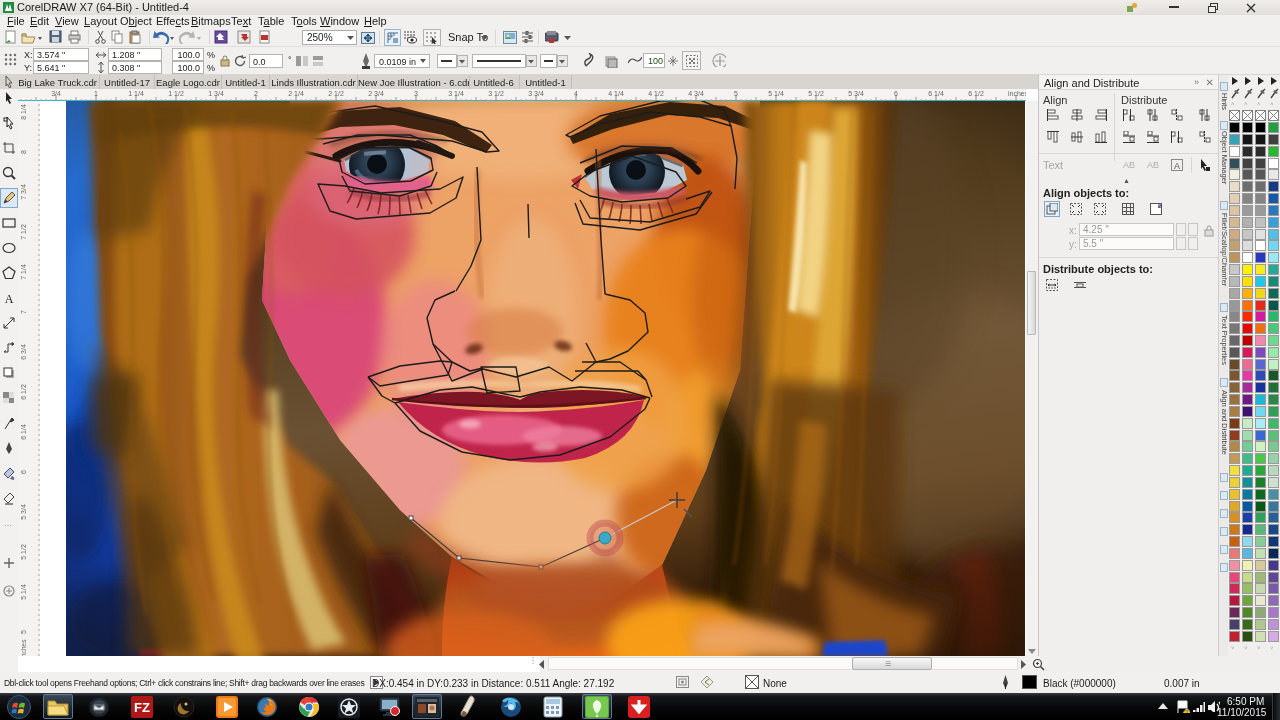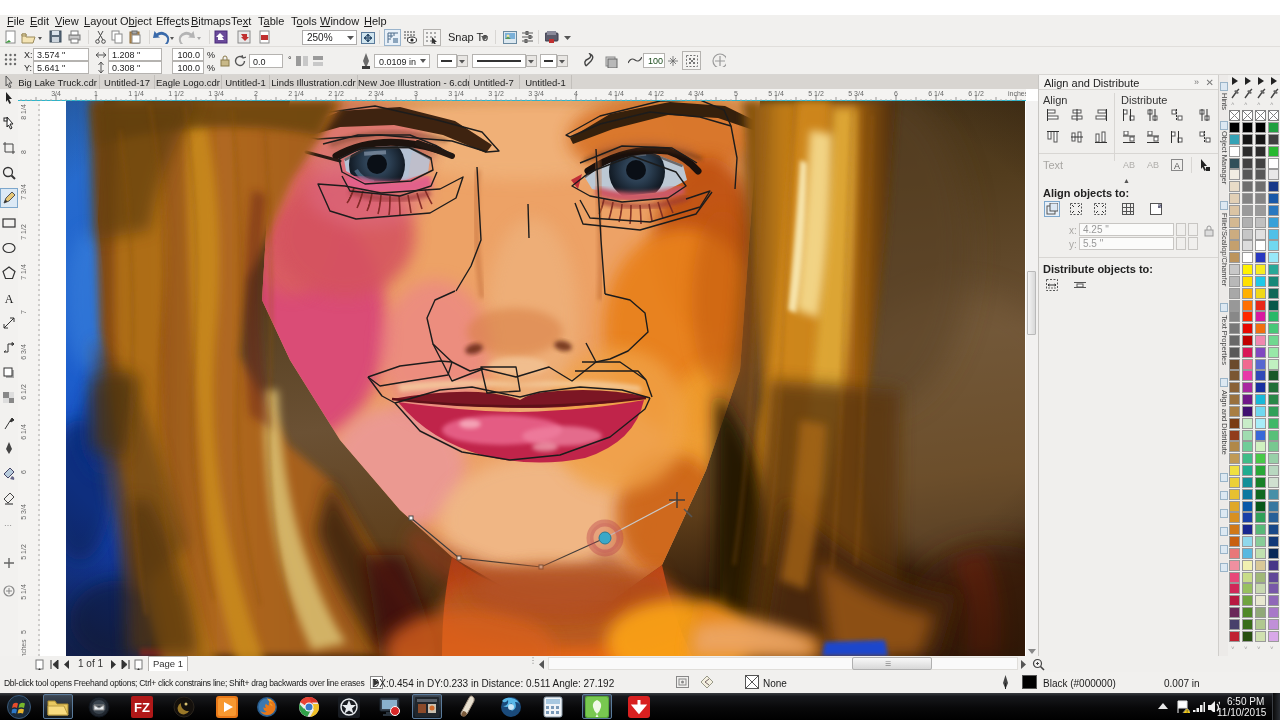--- a/index.html
+++ b/index.html
@@ -60,20 +60,42 @@
   font-size:10px; color:#333; }
 #hscrollrow { left:540px; top:656px; width:500px; height:16px; background:#f1f0ee; }
 #statusbar { left:0; top:672px; width:1280px; height:21px; background:#f1f0ee;
   font-size:11px; color:#1a1a1a; }
 #taskbar { left:0; top:693px; width:1280px; height:27px;
   background:linear-gradient(#3a3d42 0%, #17181c 12%, #080809 55%, #000 100%); }
 </style>
 </head>
 <body>
 <div id="root">
+  <div id="titlebar" class="abs">
+    <svg class="abs" style="left:3px;top:2px" width="11" height="11" viewBox="0 0 11 11">
+        <rect x="0" y="0" width="11" height="11" fill="#1d8c3f"></rect>
+        <path d="M2 9 L4 2 L5.5 7 L7 2 L9 9 Z" fill="#fff"></path>
+      </svg>
+    <span class="txt">CorelDRAW X7 (64-Bit) - Untitled-4</span>
+    <svg class="abs" style="right:142px;top:2px" width="12" height="11">
+        <rect x="0" y="0" width="12" height="11" fill="#e9e6e2"></rect>
+        <rect x="1" y="4" width="6" height="6" fill="#7aa84f"></rect>
+        <circle cx="8.5" cy="3.5" r="2.5" fill="#e8a33d"></circle>
+      </svg>
+    <span id="winbtns">
+        <span style="position:absolute;right:95px;top:4px;width:10px;height:2px;background:#333"></span>
+      <svg class="abs" style="right:56px;top:1px" width="10" height="10">
+          <rect x="2.5" y="0.5" width="7" height="6" fill="none" stroke="#333"></rect>
+          <rect x="0.5" y="3.5" width="7" height="6" fill="#efede9" stroke="#333"></rect>
+        </svg>
+      <svg class="abs" style="right:18px;top:1px" width="10" height="10">
+          <path d="M1 1 L9 9 M9 1 L1 9" stroke="#333" stroke-width="1.4"></path>
+        </svg>
+    </span>
+  </div>
 
   <div id="menubar" class="abs">
     <span style="left:7px"><u>F</u>ile</span>
       <span style="left:30px"><u>E</u>dit</span>
     <span style="left:55px"><u>V</u>iew</span>
       <span style="left:84px"><u>L</u>ayout</span>
     <span style="left:120px">O<u>b</u>ject</span>
       <span style="left:156px">Effe<u>c</u>ts</span>
     <span style="left:191px"><u>B</u>itmaps</span>
       <span style="left:231px">Te<u>x</u>t</span>
@@ -329,21 +351,21 @@
   <div id="tabbar" class="abs">
       <svg class="abs" style="left:4px;top:1px" width="10" height="12">
         <path d="M2,0 L8,7 L5,7 L7,11 L5.5,12 L3.5,8 L2,10 Z" fill="none" stroke="#555"></path>
       </svg>
     <span class="dtab" style="left:16px;width:84px">Big Lake Truck.cdr</span>
     <span class="dtab" style="left:100px;width:55px">Untitled-17</span>
     <span class="dtab" style="left:155px;width:67px">Eagle Logo.cdr</span>
     <span class="dtab" style="left:222px;width:48px">Untitled-1</span>
     <span class="dtab" style="left:270px;width:88px">Linds Illustration.cdr</span>
     <span class="dtab" style="left:358px;width:112px">New Joe Illustration - 6.cdr</span>
-    <span class="dtab" style="left:468px;width:52px">Untitled-7</span>
+    <span class="dtab" style="left:468px;width:52px">Untitled-6</span>
     <span class="dtab" style="left:520px;width:52px">Untitled-1</span>
     <span class="dtab active" style="left:572px;width:52px">Untitled-4</span>
   </div>
 
   <div id="corner" class="abs"></div>
   <div id="hruler" class="abs">
       <svg width="1008" height="12" style="position:absolute;left:0;top:0">
         <line x1="3" y1="10" x2="3" y2="12" stroke="#aaa8a6" stroke-width="1"></line>
         <line x1="8" y1="10" x2="8" y2="12" stroke="#aaa8a6" stroke-width="1"></line>
         <line x1="13" y1="10" x2="13" y2="12" stroke="#aaa8a6" stroke-width="1"></line>
@@ -1487,44 +1509,20 @@
       <span class="abs" style="left:40px;top:496.5px;width:11px;height:11px;background:#604898;border:1px solid #9a9a9a"></span>
       <span class="abs" style="left:40px;top:508.4px;width:11px;height:11px;background:#7858a8;border:1px solid #9a9a9a"></span>
       <span class="abs" style="left:40px;top:520.2px;width:11px;height:11px;background:#9068b8;border:1px solid #9a9a9a"></span>
       <span class="abs" style="left:40px;top:532.0px;width:11px;height:11px;background:#a878c8;border:1px solid #9a9a9a"></span>
       <span class="abs" style="left:40px;top:543.9px;width:11px;height:11px;background:#c090d8;border:1px solid #9a9a9a"></span>
       <span class="abs" style="left:40px;top:555.7px;width:11px;height:11px;background:#d8a8e8;border:1px solid #9a9a9a"></span>
       <span class="abs" style="left:42px;top:570px;font-size:6px;color:#999">˅</span>
       <span class="abs" style="left:41px;top:578px;font-size:9px;color:#555">»</span>
     </div>
   <div class="abs" style="left:1038px;top:656px;width:242px;height:16px;background:#f0efed"></div>
-  <div id="pagenav" class="abs">
-  <svg class="abs" style="left:34px;top:3px" width="12" height="11">
-        <rect x="2" y="1" width="7" height="9" fill="#fff" stroke="#777"></rect>
-        <path d="M4,11 l3,0 M5.5,9.5 l0,3" stroke="#333"></path>
-      </svg>
-  <svg class="abs" style="left:49px;top:4px" width="10" height="9">
-        <path d="M2,0 L2,9 M9,0 L4,4.5 L9,9 Z" fill="#333" stroke="#333"></path>
-      </svg>
-  <svg class="abs" style="left:62px;top:4px" width="8" height="9">
-        <path d="M7,0 L2,4.5 L7,9 Z" fill="#333"></path>
-      </svg>
-  <span class="abs" style="left:78px;top:2px">1 of 1</span>
-  <svg class="abs" style="left:110px;top:4px" width="8" height="9">
-        <path d="M1,0 L6,4.5 L1,9 Z" fill="#333"></path>
-      </svg>
-  <svg class="abs" style="left:121px;top:4px" width="10" height="9">
-        <path d="M8,0 L8,9 M1,0 L6,4.5 L1,9 Z" fill="#333" stroke="#333"></path>
-      </svg>
-  <svg class="abs" style="left:133px;top:3px" width="12" height="11">
-        <rect x="2" y="1" width="7" height="9" fill="#fff" stroke="#777"></rect>
-        <path d="M4,11 l3,0 M5.5,9.5 l0,3" stroke="#333"></path>
-      </svg>
-  <span class="abs" style="left:148px;top:0px;width:40px;height:15px;background:#fff;border:1px solid #b5b3b0;border-bottom:0;text-align:center;padding-top:1px;font-size:9.5px">Page 1</span>
-  </div>
   <div id="hscrollrow" class="abs">
   <span class="abs" style="left:-11px;top:0px;font-size:8px;color:#777">⋮</span>
   <svg class="abs" style="left:-2px;top:4px" width="8" height="9">
         <path d="M6,0 L1,4.5 L6,9 Z" fill="#555"></path>
       </svg>
   <span class="abs" style="left:8px;top:1px;width:470px;height:13px;background:#fafafa;border:1px solid #e0deda"></span>
   <span class="abs" style="left:312px;top:1px;width:80px;height:13px;background:linear-gradient(#f8f8f8,#d8d8d8);border:1px solid #b0b0b0;border-radius:2px"></span>
   <span class="abs" style="left:345px;top:4px;font-size:7px;color:#888">☰</span>
   <svg class="abs" style="left:480px;top:4px" width="8" height="9">
         <path d="M1,0 L6,4.5 L1,9 Z" fill="#555"></path>

